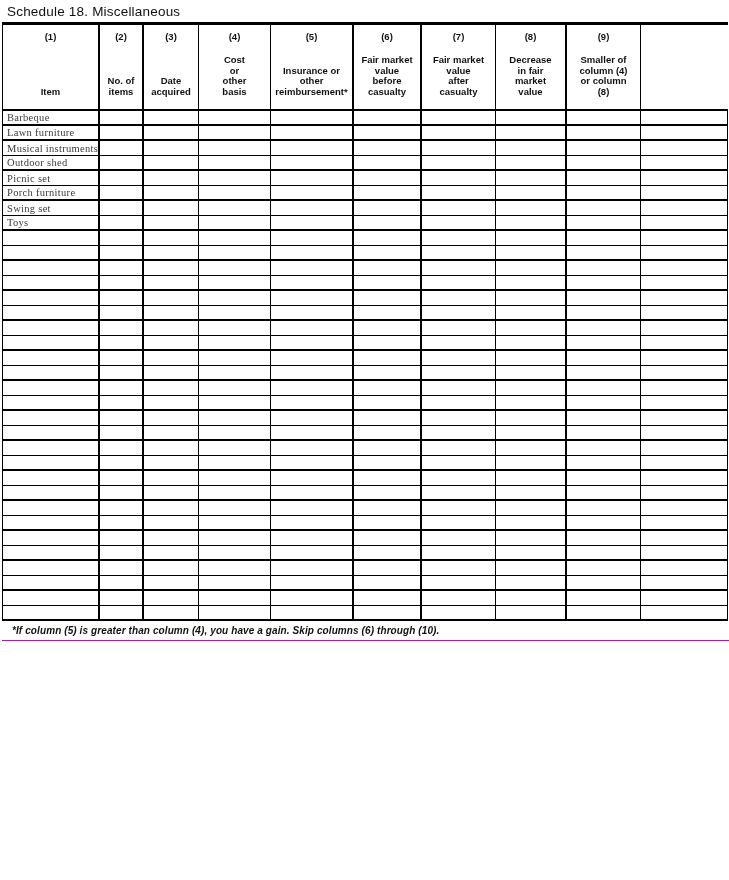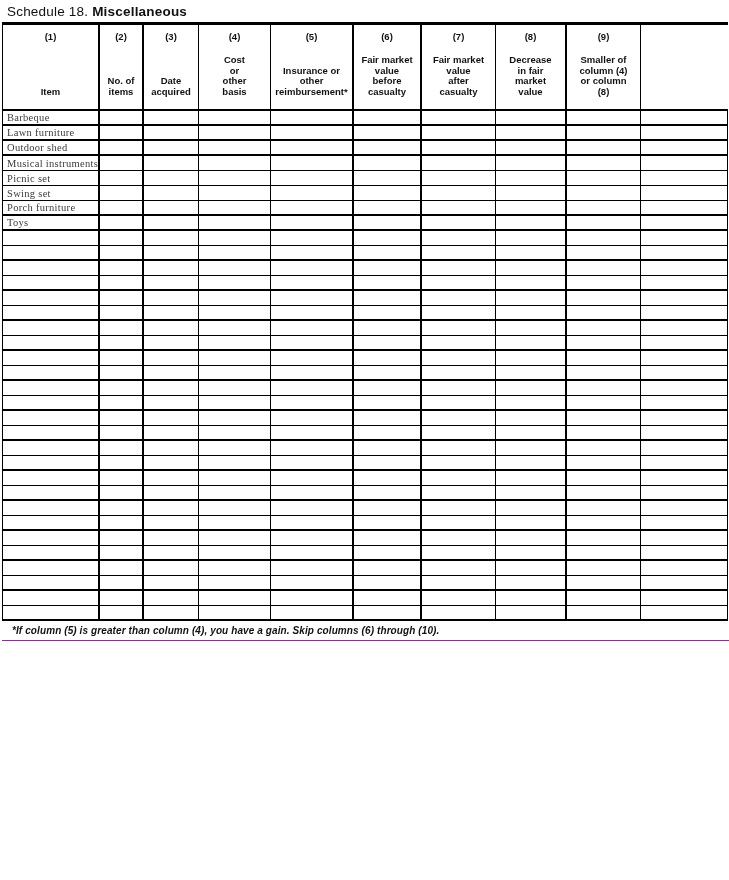--- a/index.html
+++ b/index.html
@@ -7,21 +7,21 @@
   body {
     width: 729px; height: 880px;
     font-family: "Liberation Sans", sans-serif;
     color: #000;
     overflow: hidden;
   }
   .page { position: relative; width: 729px; height: 880px; padding: 2px 0 0 2px; }
 
   .title { margin: 2px 0 3px 5px; font-size: 13.5px; letter-spacing: 0.2px; color: #111; }
   .title .sched { font-weight: normal; }
-  .title .name  { font-weight: bold; }
+  .title .name  { font-weight: normal; }
 
   .tbl {
     width: 726px;
     border-left: 1px solid #000;
     border-top: 3px solid #000;
   }
 
   
   .hrow { display: flex; height: 86px; border-bottom: 2px solid #000; }
   .hc {
@@ -156,70 +156,70 @@
           <div class="cell c1"></div>
           <div class="cell c2"></div>
           <div class="cell c3"></div>
           <div class="cell c4"></div>
           <div class="cell c5"></div>
           <div class="cell c6"></div>
           <div class="cell c7"></div>
           <div class="cell c8"></div>
           <div class="cell c9"></div>
         </div>
+        <div class="row">
+          <div class="cell c0 item-cell">Musical instruments</div>
+          <div class="cell c1"></div>
+          <div class="cell c2"></div>
+          <div class="cell c3"></div>
+          <div class="cell c4"></div>
+          <div class="cell c5"></div>
+          <div class="cell c6"></div>
+          <div class="cell c7"></div>
+          <div class="cell c8"></div>
+          <div class="cell c9"></div>
+        </div>
         <div class="row rb2">
           <div class="cell c0 item-cell">Outdoor shed</div>
           <div class="cell c1"></div>
           <div class="cell c2"></div>
           <div class="cell c3"></div>
           <div class="cell c4"></div>
           <div class="cell c5"></div>
           <div class="cell c6"></div>
           <div class="cell c7"></div>
           <div class="cell c8"></div>
           <div class="cell c9"></div>
         </div>
         <div class="row">
-          <div class="cell c0 item-cell">Musical instruments</div>
-          <div class="cell c1"></div>
-          <div class="cell c2"></div>
-          <div class="cell c3"></div>
-          <div class="cell c4"></div>
-          <div class="cell c5"></div>
-          <div class="cell c6"></div>
-          <div class="cell c7"></div>
-          <div class="cell c8"></div>
-          <div class="cell c9"></div>
-        </div>
-        <div class="row">
           <div class="cell c0 item-cell">Picnic set</div>
           <div class="cell c1"></div>
           <div class="cell c2"></div>
           <div class="cell c3"></div>
           <div class="cell c4"></div>
           <div class="cell c5"></div>
           <div class="cell c6"></div>
           <div class="cell c7"></div>
           <div class="cell c8"></div>
           <div class="cell c9"></div>
         </div>
+        <div class="row rb2">
+          <div class="cell c0 item-cell">Porch furniture</div>
+          <div class="cell c1"></div>
+          <div class="cell c2"></div>
+          <div class="cell c3"></div>
+          <div class="cell c4"></div>
+          <div class="cell c5"></div>
+          <div class="cell c6"></div>
+          <div class="cell c7"></div>
+          <div class="cell c8"></div>
+          <div class="cell c9"></div>
+        </div>
         <div class="row">
           <div class="cell c0 item-cell">Swing set</div>
-          <div class="cell c1"></div>
-          <div class="cell c2"></div>
-          <div class="cell c3"></div>
-          <div class="cell c4"></div>
-          <div class="cell c5"></div>
-          <div class="cell c6"></div>
-          <div class="cell c7"></div>
-          <div class="cell c8"></div>
-          <div class="cell c9"></div>
-        </div>
-        <div class="row rb2">
-          <div class="cell c0 item-cell">Porch furniture</div>
           <div class="cell c1"></div>
           <div class="cell c2"></div>
           <div class="cell c3"></div>
           <div class="cell c4"></div>
           <div class="cell c5"></div>
           <div class="cell c6"></div>
           <div class="cell c7"></div>
           <div class="cell c8"></div>
           <div class="cell c9"></div>
         </div>

